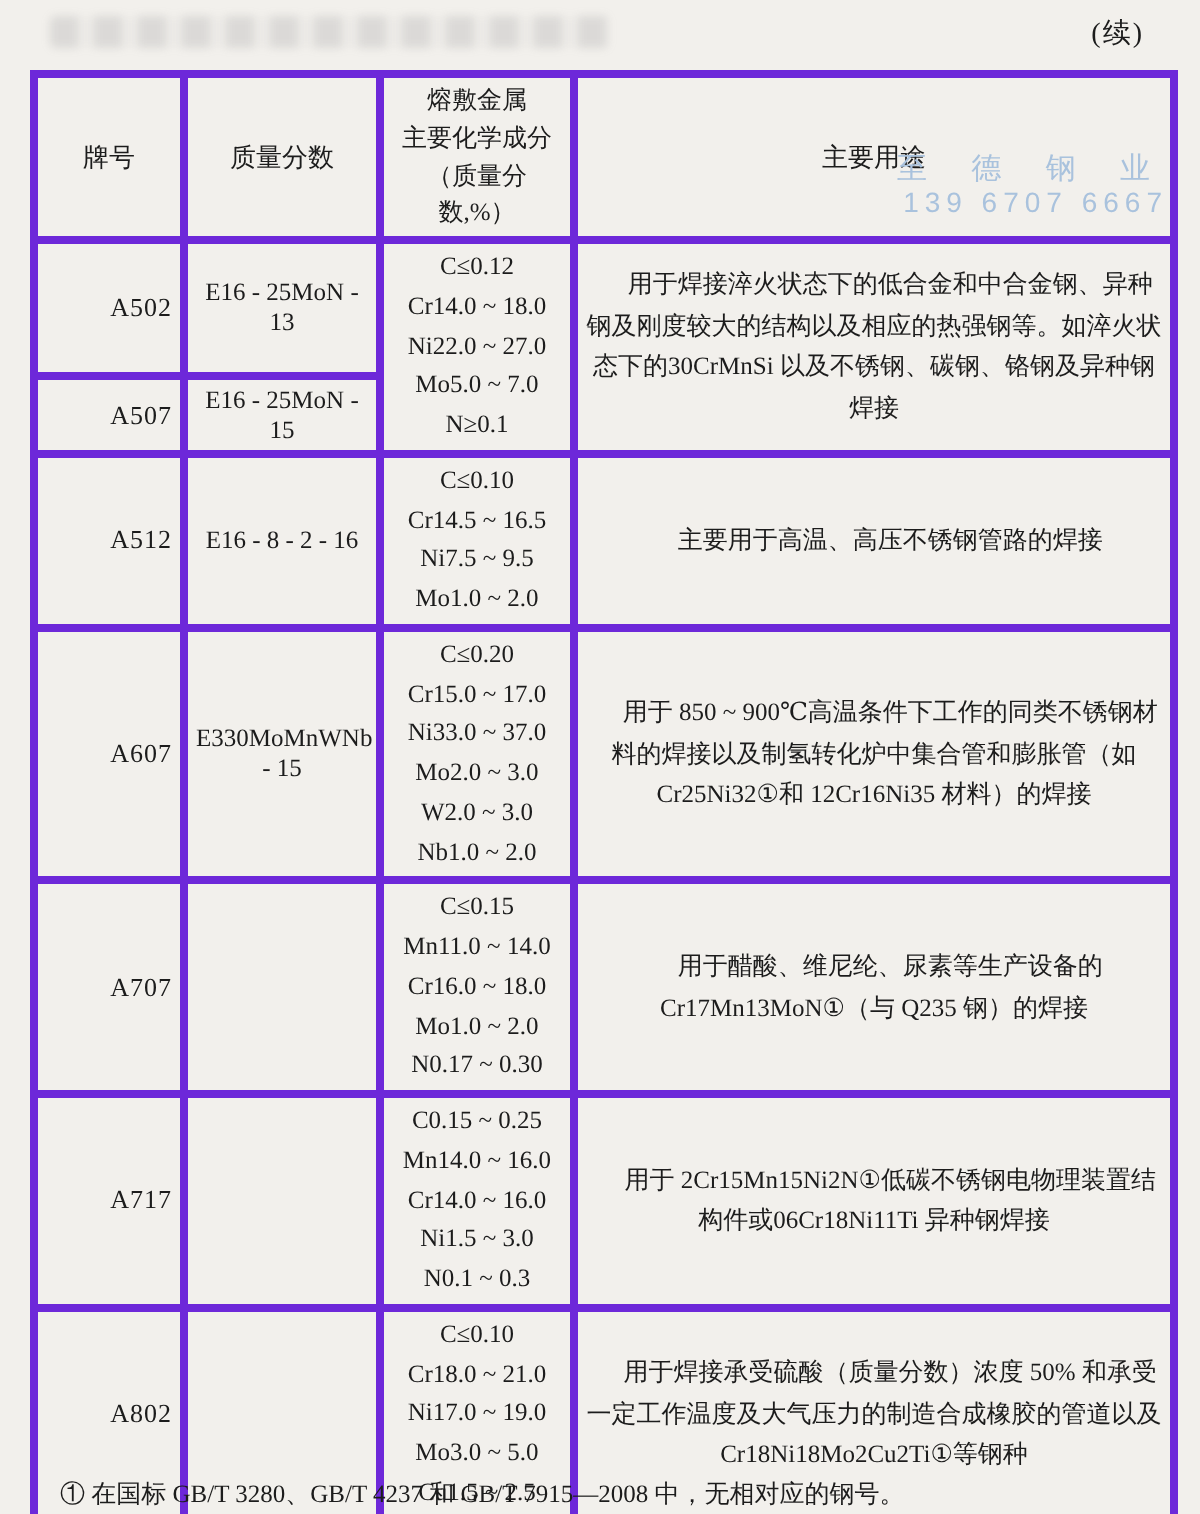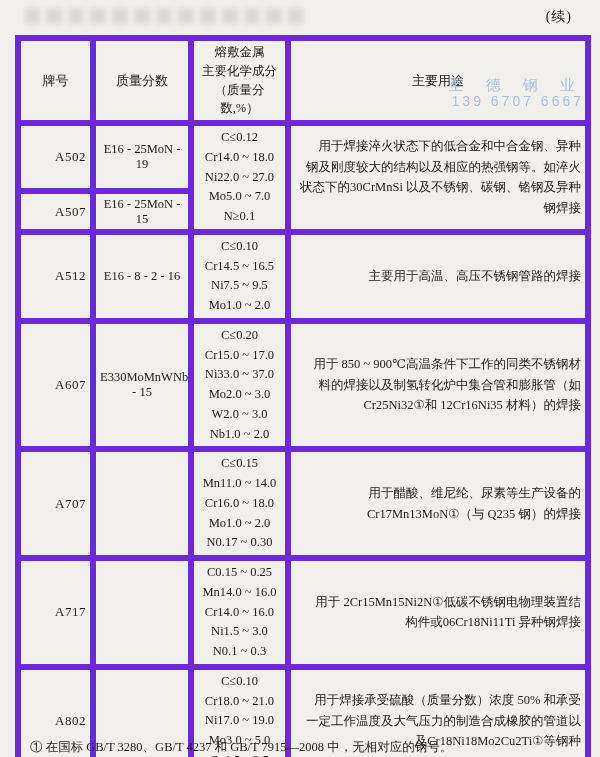--- a/index.html
+++ b/index.html
@@ -45,39 +45,39 @@
   .watermark .wm2 { font-size: 14px; letter-spacing: 3px; }
   table.spec {
     position: absolute;
     left: 15px; top: 35px;
     width: 570px;
     border-collapse: collapse;
     table-layout: fixed;
     font-size: 13px;
   }
   table.spec td, table.spec th {
-    border: 6px solid #6d28d9;
+    border: 4px solid #6d28d9;
     vertical-align: middle;
     padding: 2px 4px;
     font-weight: normal;
   }
   table.spec { border-top: 2.5px solid #222; border-bottom: 2.5px solid #222; }
   th.hdr { text-align: center; font-size: 13px; }
   th.hdr.comp-hdr { white-space: pre-line; font-size: 12.5px; line-height: 1.5; }
   td.grade { text-align: right; letter-spacing: 0.5px; }
   td.model { text-align: center; font-size: 12.5px; }
   td.comp {
     text-align: center;
     white-space: pre-line;
     font-size: 12.5px;
     line-height: 1.58;
     padding: 4px 2px;
   }
   td.usage {
-    text-align: right;
+    text-align: center;
     padding: 4px 8px 4px 8px;
     font-size: 12.5px;
     line-height: 1.65;
     text-indent: 1.3em;
   }
   .footnote {
     position: absolute;
     left: 30px; top: 739px;
     width: 560px;
     font-size: 12.5px;
@@ -110,21 +110,21 @@
         <th class="hdr">质量分数</th>
         <th class="hdr comp-hdr">熔敷金属
 主要化学成分
 （质量分数,%）</th>
         <th class="hdr">主要用途</th>
       </tr>
     </thead>
     <tbody>
       <tr style="height:68px">
         <td class="grade">A502</td>
-        <td class="model">E16 - 25MoN - 19</td>
+        <td class="model">E16 - 25MoN - 13</td>
         <td class="comp" rowspan="2">C≤0.12
 Cr14.0 ~ 18.0
 Ni22.0 ~ 27.0
 Mo5.0 ~ 7.0
 N≥0.1</td>
         <td class="usage" rowspan="2">用于焊接淬火状态下的低合金和中合金钢、异种钢及刚度较大的结构以及相应的热强钢等。如淬火状态下的30CrMnSi 以及不锈钢、碳钢、铬钢及异种钢焊接</td>
       </tr>
       <tr style="height:30px">
         <td class="grade">A507</td>
         <td class="model">E16 - 25MoN - 15</td>

